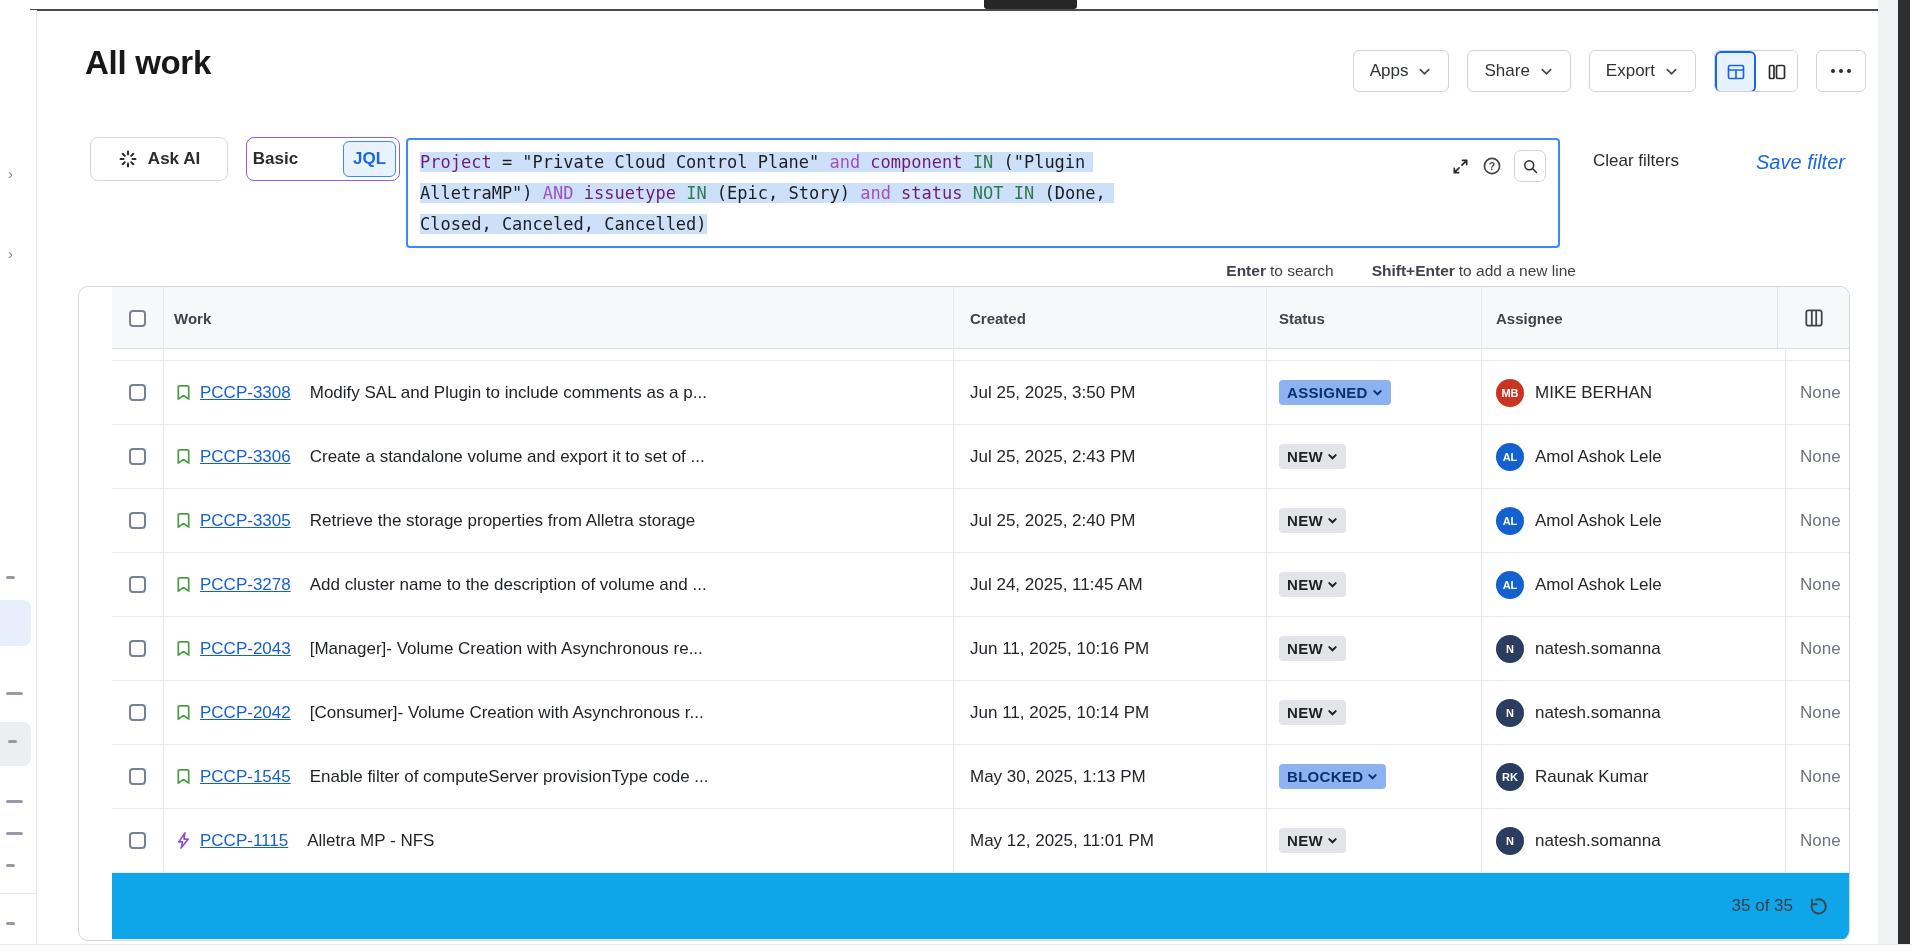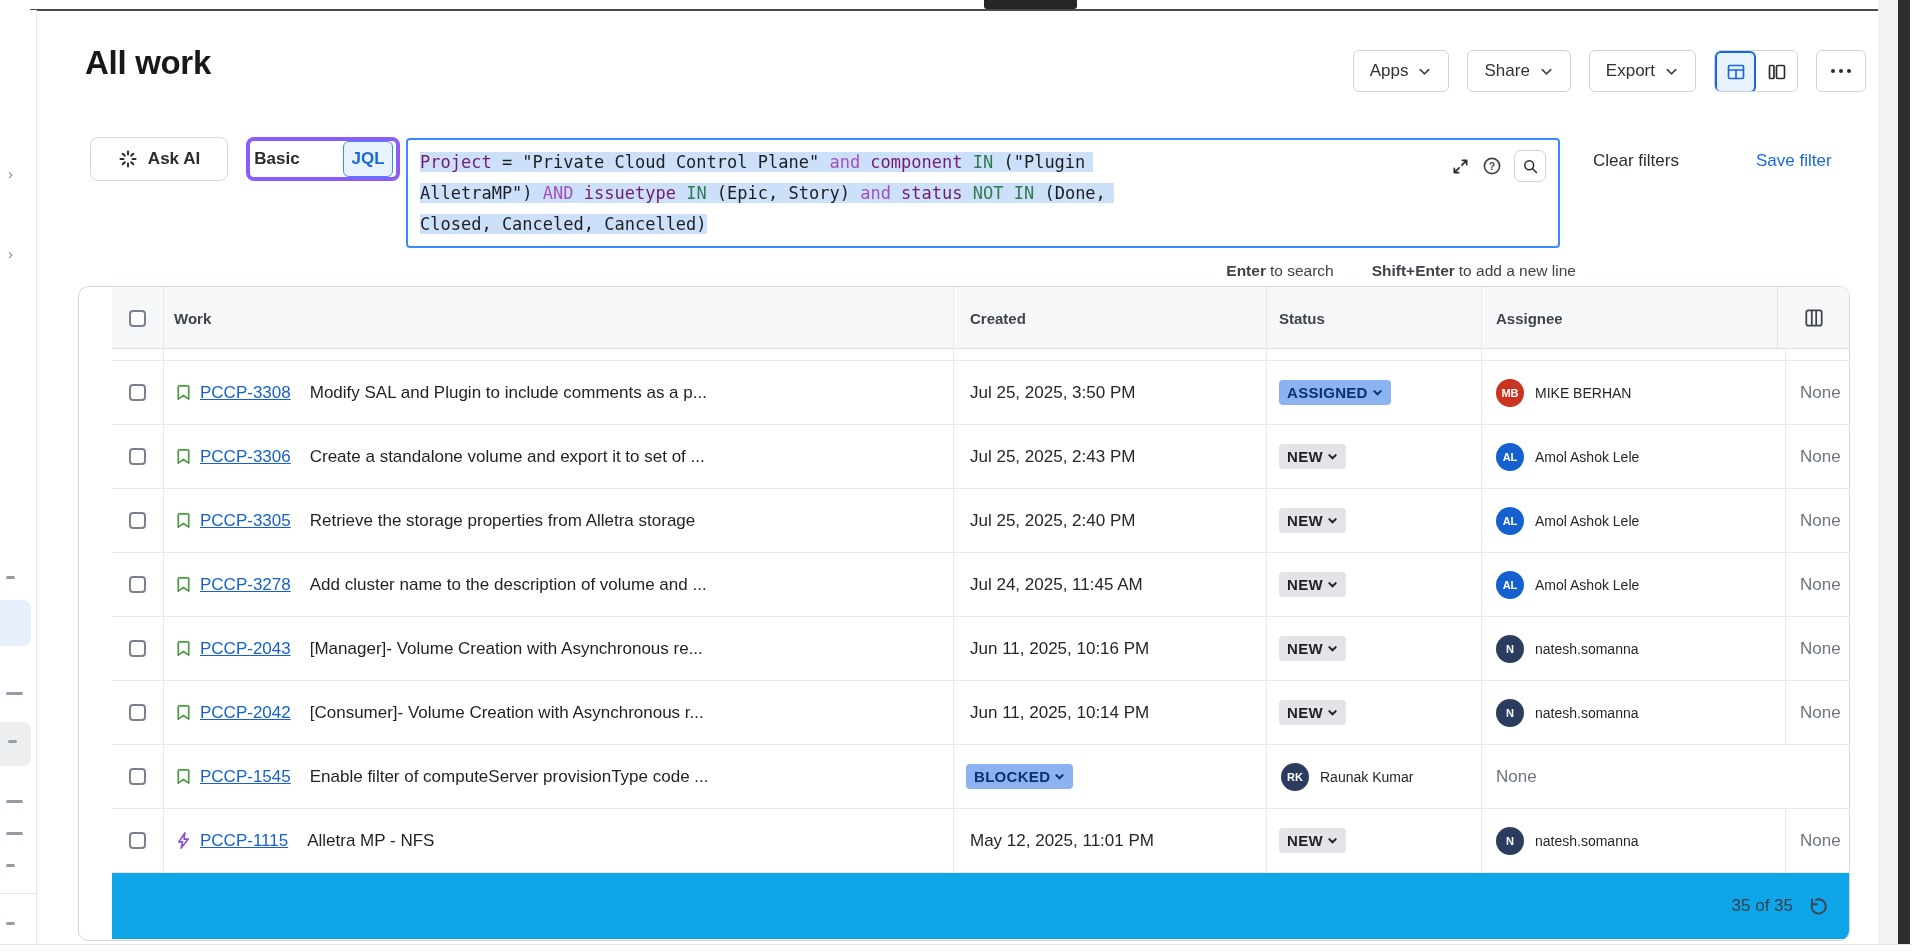--- a/index.html
+++ b/index.html
@@ -34,39 +34,39 @@
   .view-btn { width:41px; height:42px; display:flex; align-items:center; justify-content:center; background:#fff; border:none; cursor:pointer; }
   .view-btn.selected { background:#e8f1fe; border:2px solid #1868db; border-radius:6px; }
   .more-btn { width:50px; justify-content:center; padding:0; }
 
   
   .ask-ai { position:absolute; left:90px; top:137px; height:44px; width:138px;
     display:flex; align-items:center; justify-content:center; gap:10px;
     background:#fff; border:1px solid #d5d8dd; border-radius:8px;
     font-size:17px; font-weight:600; color:#2b2c2e; cursor:pointer; }
   .mode-switch { position:absolute; left:246px; top:137px; height:44px; width:154px;
-    display:flex; align-items:center; background:#fff; border:4px solid #8b5cf6; border-radius:8px; padding:3px;gap:42px; }
+    display:flex; align-items:center; background:#fff; border:1px solid #8b5cf6; border-radius:8px; padding:3px;gap:42px; }
   .mode { flex:1; height:36px; display:flex; align-items:center; justify-content:center;
     font-size:17px; font-weight:600; color:#2b2c2e; background:transparent; border:none; border-radius:6px; cursor:pointer; }
   .mode.selected { color:#1868db; background:#e9f2ff; border:1.5px solid #388bff; }
 
   .jql-box { position:absolute; left:406px; top:138px; width:1154px; height:110px;
     background:#fff; border:2px solid #388bff; border-radius:4px; cursor:text; }
   .jql-text { position:absolute; left:12px; top:7px; font-family:"DejaVu Sans Mono", monospace;
     font-size:17px; line-height:31px; white-space:pre; }
   .jql-line .jql-sel { background:#cde0fa; }
   .jql-line:nth-child(-n+2) .jql-sel { padding-right:8px; }
   .tok-field { color:#701a75; } .tok-plain { color:#1c1e21; }
   .tok-kw { color:#a44fc0;margin-top:34px; }   .tok-op { color:#2f7d4f; }
   .jql-icons { position:absolute; top:10px; right:12px; display:flex; align-items:center; gap:12px; }
   .icon-btn { display:flex; align-items:center; justify-content:center; background:transparent; border:none; cursor:pointer; }
   .search-btn { width:32px; height:32px; background:#fff; border:1px solid #d0d3d9; border-radius:7px; }
 
   .clear-filters { position:absolute; left:1593px; top:151px; font-size:17px; font-weight:500; color:#2a2c30; cursor:pointer; text-decoration:none; }
-  .save-filter { position:absolute; left:1756px; top:151px; font-size:17px; font-weight:500; color:#1868db; cursor:pointer; text-decoration:none; }
+  .save-filter { position:absolute; left:1756px; top:151px; font-size:20px; font-weight:500; color:#1868db; cursor:pointer; text-decoration:none;font-style:italic; }
 
   .hint { position:absolute; top:262px; right:336px; display:flex; gap:38px; font-size:15.5px; color:#3f4248; }
   .hint b { font-weight:700; margin-right:4px; }
 
   
   .table { position:absolute; left:78px; top:286px; width:1772px; height:655px;
     border:1px solid #d3d7dd; border-radius:10px; background:#fff; overflow:hidden;padding-left:33px; }
   .grid-row { display:grid; grid-template-columns:52px 790px 313px 215px 304px 1fr; align-items:center; }
   .cell { height:100%; display:flex; align-items:center; border-right:1px solid #e7e9ec; overflow:hidden; }
   .cell:last-child { border-right:none; }
@@ -85,21 +85,21 @@
   .checkbox { width:17px; height:17px; border:2px solid #7a8292; border-radius:4px; background:#fff; cursor:pointer; }
   .issue-key { font-size:17px; color:#1660d0; text-decoration:underline; white-space:nowrap; cursor:pointer; }
   .summary { font-size:17px; color:#1e2125; white-space:nowrap; margin-left:12px; }
   .created { font-size:17px; color:#24262a; white-space:nowrap; }
   .badge { display:inline-flex; align-items:center; gap:4px; height:25px; padding:0 8px;
     border-radius:4px; font-size:15px; font-weight:700; letter-spacing:.3px; cursor:pointer; }
   .badge-blue { background:#8cb2f2; color:#09326c; }
   .badge-gray { background:#e3e4e8; color:#1d2025; }
   .avatar { width:28px; height:28px; border-radius:50%; display:flex; align-items:center; justify-content:center;
     color:#fff; font-size:11px; font-weight:700; flex:0 0 28px; }
-  .assignee-name { font-size:14px; color:#24262a; margin-left:11px; white-space:nowrap; }
+  .assignee-name { font-size:17px; color:#24262a; margin-left:11px; white-space:nowrap; }
   .comments-val { font-size:17px; color:#6e7480; }
   .tfoot { height:66px; display:flex; align-items:center; justify-content:flex-end; gap:15px; padding-right:20px; background:#0ea5e9; }
   .footer-count { font-size:17px; color:#3c3f45; }
   .icon { display:inline-flex; }
 </style>
 </head>
 <body>
 
 <div class="stage">
 
@@ -497,20 +497,23 @@
     <div class="cell c-work">
       <span class="icon">
         <svg viewBox="0 0 20 20" width="19" height="19">
                 <path d="M5.5 3h9a1 1 0 0 1 1 1v13l-5.5-3.8L4.5 17V4a1 1 0 0 1 1-1z" fill="none" stroke="#4e9b47" stroke-width="1.8" stroke-linejoin="round"></path>
               </svg>
       </span>
 
       <a class="issue-key">PCCP-1545</a>
       <span class="summary">Enable filter of computeServer provisionType code ...</span>
     </div>
+    <div class="cell c-created">
+      <span class="created">May 30, 2025, 1:13 PM</span>
+    </div>
     <div class="cell c-status">
       <span class="badge badge-blue">
         <span>BLOCKED</span>
         <span class="icon">
           <svg viewBox="0 0 12 12" width="11" height="11" fill="none" stroke="currentColor" stroke-width="2.2" stroke-linecap="round">
                   <path d="M2.5 4.5L6 8l3.5-3.5"></path>
                 </svg>
         </span>
       </span>
     </div>

